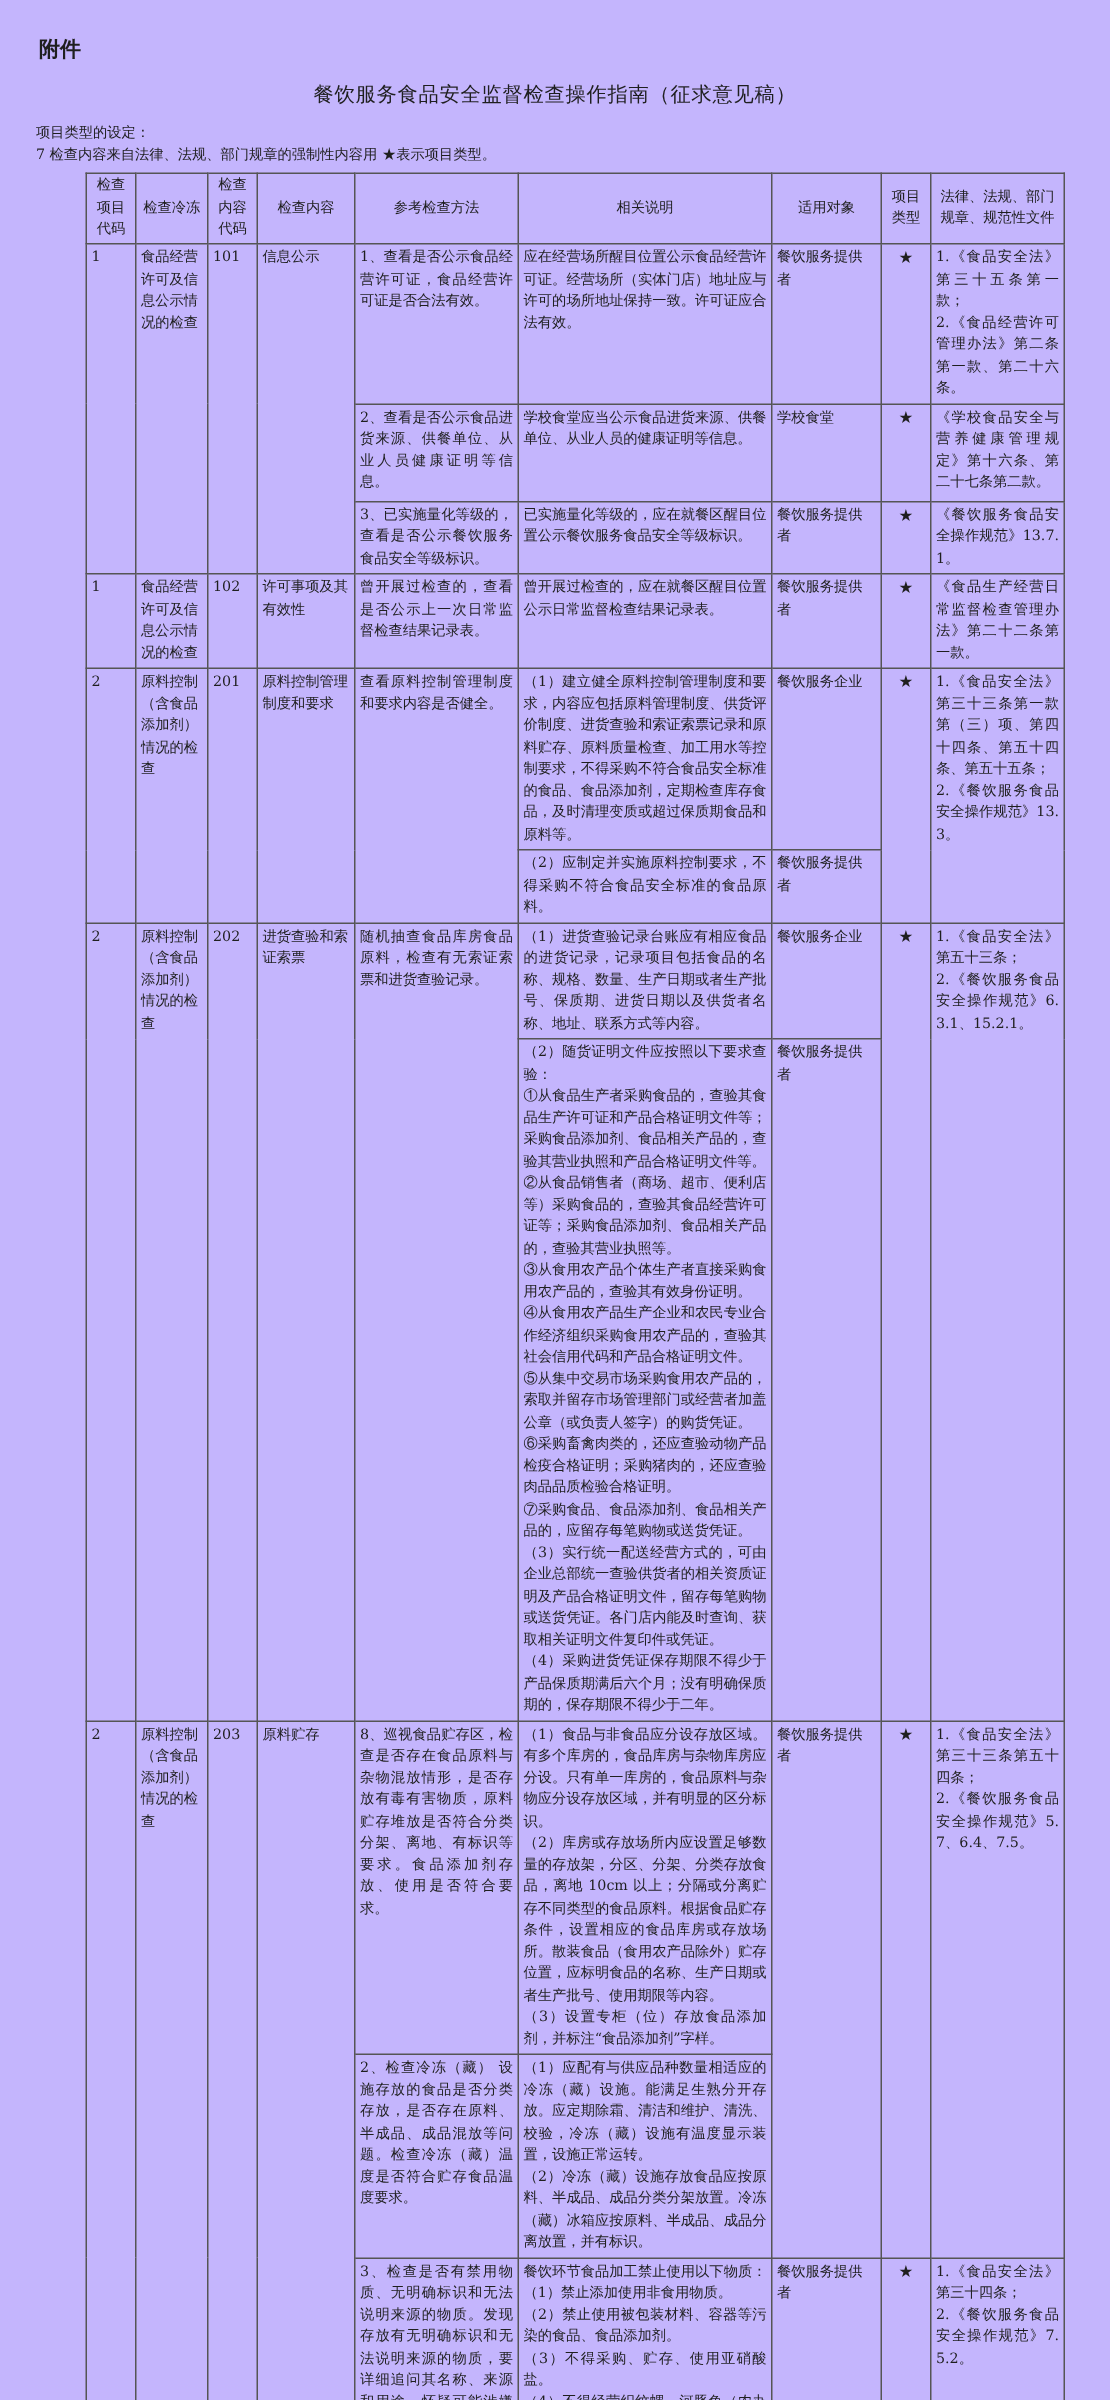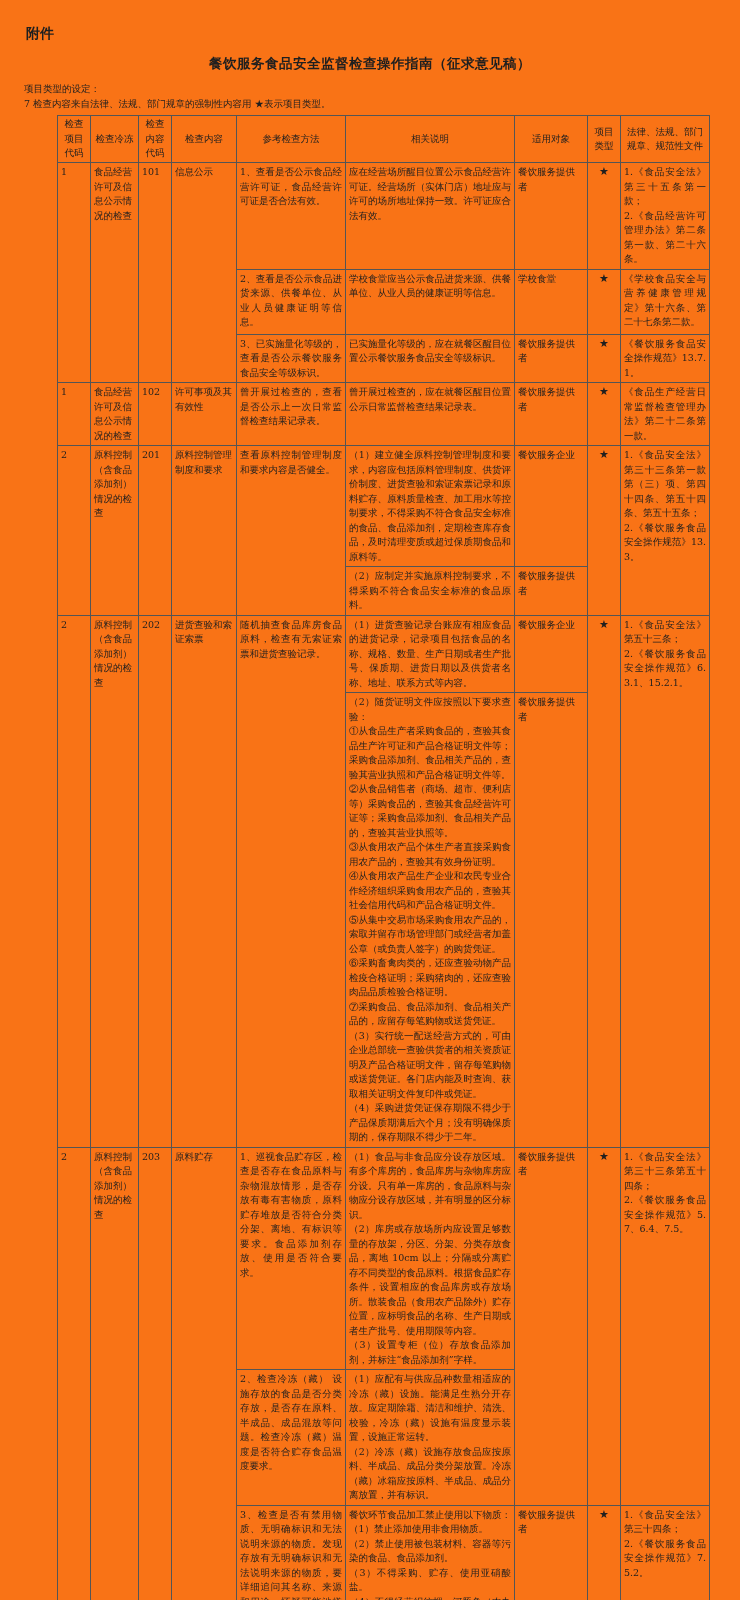--- a/index.html
+++ b/index.html
@@ -1,32 +1,32 @@
 <!DOCTYPE html>
 <html><head>
 <meta charset="utf-8">
 <style>
   html,body{margin:0;padding:0;background:#e8e8e8;}
   .page{
     position:relative;
     width:740px;height:1600px;
-    background:#f97316;
+    background:#c4b5fd;
     overflow:hidden;
     margin:0 auto;
     font-family:"DejaVu Serif","Liberation Serif",serif;
     color:#1f1f1f;
   }
   .attachment{
     margin:24px 0 0 26px;
     font-size:14px;font-weight:bold;line-height:18px;
   }
   .doc-title{
     margin-top:12px;
     text-align:center;
-    font-size:13.5px;font-weight:bold;line-height:18px;
+    font-size:13.5px;font-weight:normal;line-height:18px;
     letter-spacing:.5px;
   }
   .notes{margin:9px 0 0 24px;font-size:9.5px;line-height:15px;}
   .notes div{white-space:pre-wrap;}
   table.guide{
     margin:4px 0 0 57px;
     border-collapse:collapse;
     table-layout:fixed;
     width:652px;
     font-size:9.5px;line-height:14.5px;
@@ -174,21 +174,21 @@
 （3）实行统一配送经营方式的，可由企业总部统一查验供货者的相关资质证明及产品合格证明文件，留存每笔购物或送货凭证。各门店内能及时查询、获取相关证明文件复印件或凭证。
 （4）采购进货凭证保存期限不得少于产品保质期满后六个月；没有明确保质期的，保存期限不得少于二年。</td>
         <td class="target">餐饮服务提供者</td>
       </tr>
 
       <tr class="h203a">
         <td class="code" rowspan="4">2</td>
         <td class="item" rowspan="4">原料控制（含食品添加剂）情况的检查</td>
         <td class="ccode" rowspan="4">203</td>
         <td class="content" rowspan="4">原料贮存</td>
-        <td class="method">1、巡视食品贮存区，检查是否存在食品原料与杂物混放情形，是否存放有毒有害物质，原料贮存堆放是否符合分类分架、离地、有标识等要求。食品添加剂存放、使用是否符合要求。</td>
+        <td class="method">8、巡视食品贮存区，检查是否存在食品原料与杂物混放情形，是否存放有毒有害物质，原料贮存堆放是否符合分类分架、离地、有标识等要求。食品添加剂存放、使用是否符合要求。</td>
         <td class="note">（1）食品与非食品应分设存放区域。有多个库房的，食品库房与杂物库房应分设。只有单一库房的，食品原料与杂物应分设存放区域，并有明显的区分标识。
 （2）库房或存放场所内应设置足够数量的存放架，分区、分架、分类存放食品，离地 10cm 以上；分隔或分离贮存不同类型的食品原料。根据食品贮存条件，设置相应的食品库房或存放场所。散装食品（食用农产品除外）贮存位置，应标明食品的名称、生产日期或者生产批号、使用期限等内容。
 （3）设置专柜（位）存放食品添加剂，并标注“食品添加剂”字样。</td>
         <td class="target" rowspan="2">餐饮服务提供者</td>
         <td class="type" rowspan="2">★</td>
         <td class="law" rowspan="2">1.《食品安全法》第三十三条第五十四条；
 2.《餐饮服务食品安全操作规范》5.7、6.4、7.5。</td>
       </tr>
       <tr class="h203b">
         <td class="method">2、检查冷冻（藏） 设施存放的食品是否分类存放，是否存在原料、半成品、成品混放等问题。检查冷冻（藏）温度是否符合贮存食品温度要求。</td>

